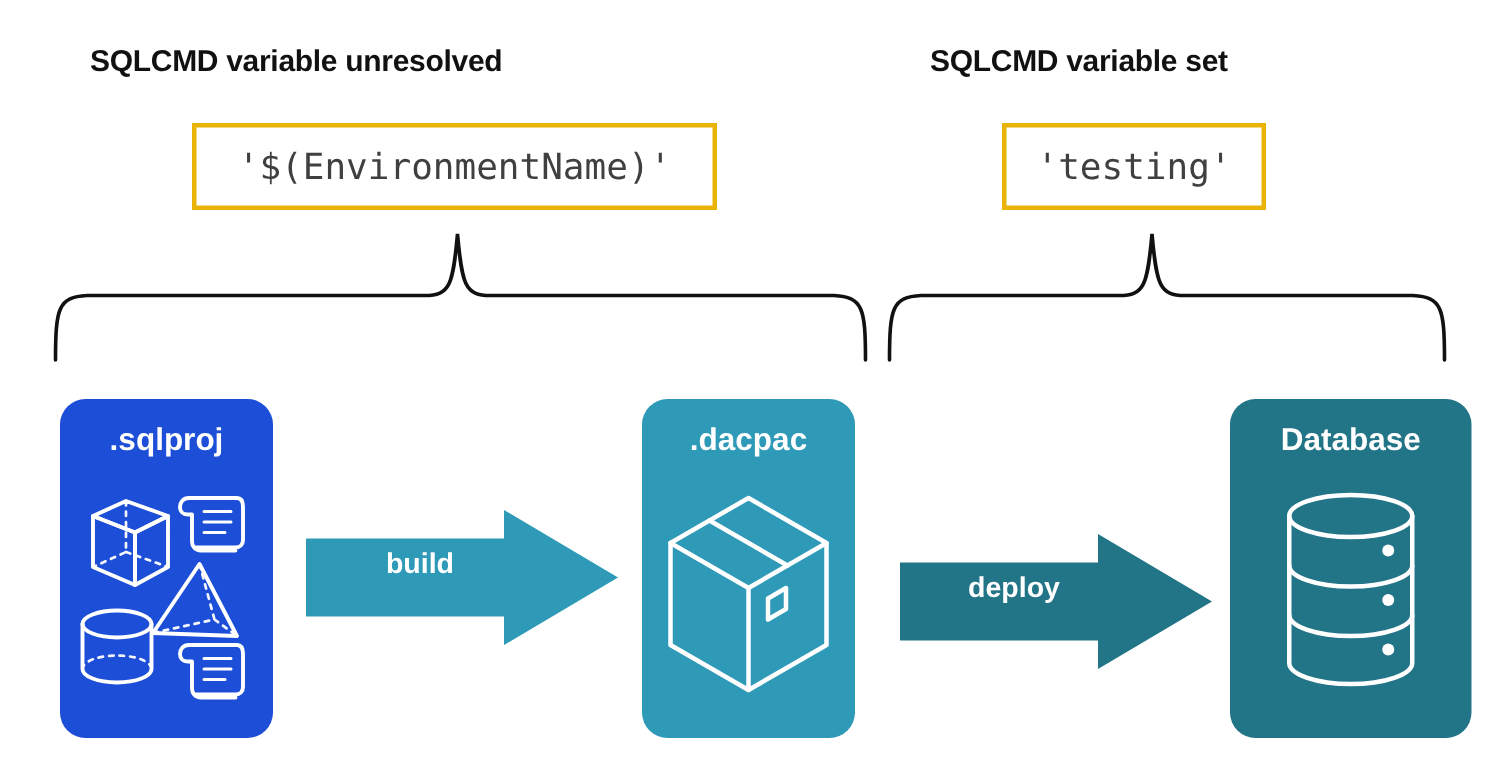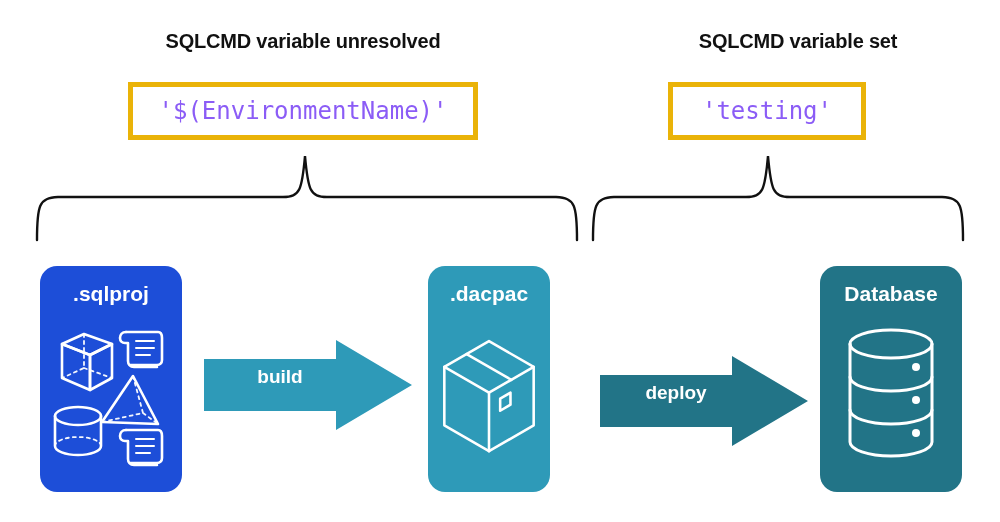--- a/index.html
+++ b/index.html
@@ -18,43 +18,43 @@
     overflow: hidden;
   }
 
   
   .heading {
     position: absolute;
     font-family: "Liberation Sans", sans-serif;
     font-weight: bold;
     font-size: 20px;
     color: #111111;
-    text-align: center;
+    text-align: left;
     white-space: nowrap;
     letter-spacing: -0.2px;
   }
   #heading-unresolved { left: 60px; top: 30px; width: 486px; }
   #heading-set        { left: 620px; top: 30px; width: 356px; }
 
   
   .code-box {
     position: absolute;
     box-sizing: border-box;
-    border: 5px solid #eab308;
+    border: 3px solid #eab308;
     background: #ffffff;
     display: flex;
     align-items: center;
     justify-content: center;
     font-family: "DejaVu Sans Mono", "Liberation Mono", monospace;
     font-size: 24px;
-    color: #8b5cf6;
+    color: #404040;
     white-space: nowrap;
   }
   #code-box-unresolved { left: 128px; top: 82px; width: 350px; height: 58px; }
-  #code-box-set        { left: 668px; top: 82px; width: 198px; height: 58px; }
+  #code-box-set        { left: 668px; top: 82px; width: 176px; height: 58px; }
 
   
   #braces-layer {
     position: absolute;
     left: 0; top: 0;
     width: 1000px; height: 522px;
     pointer-events: none;
   }
 
   
@@ -68,22 +68,22 @@
     left: 0;
     width: 100%;
     text-align: center;
     font-family: "Liberation Sans", sans-serif;
     font-weight: bold;
     font-size: 21px;
     color: #ffffff;
     white-space: nowrap;
   }
   #box-sqlproj { left: 40px;  top: 266px; width: 142px; height: 226px; background: #1d4ed8; }
-  #box-dacpac  { left: 428px; top: 266px; width: 122px; height: 226px; background: #2e9ab8; }
-  #box-database{ left: 820px; top: 266px; width: 142px; height: 226px; background: #227487; }
+  #box-dacpac  { left: 428px; top: 266px; width: 142px; height: 226px; background: #2e9ab8; }
+  #box-database{ left: 820px; top: 266px; width: 142px; height: 226px; background: #227487; padding-left: 19px; }
   .artifact-label { top: 16px; }
 
   .artifact-art {
     position: absolute;
     left: 0;
     top: 46px;
     width: 100%;
     height: 170px;
   }
 

